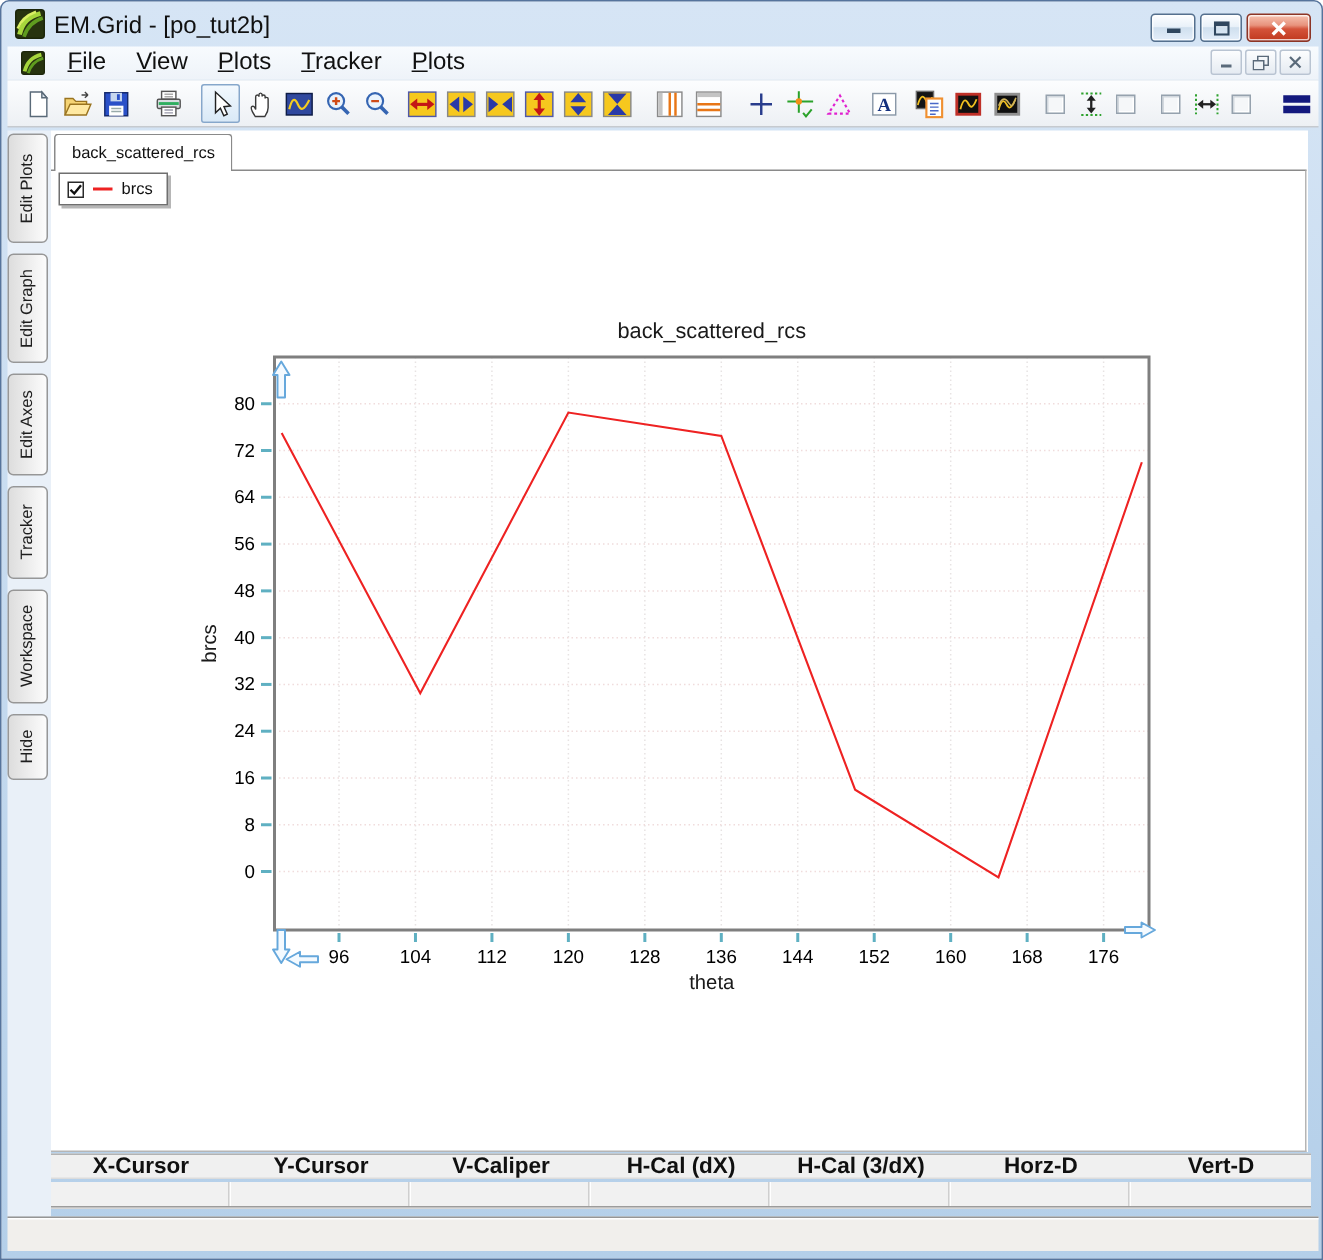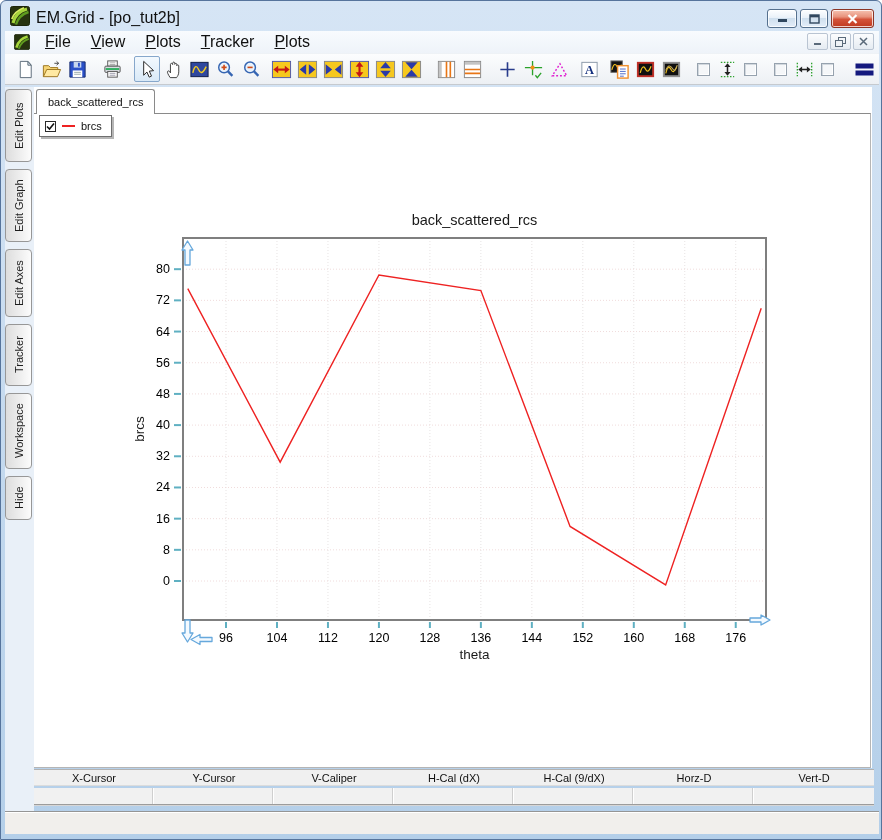--- a/index.html
+++ b/index.html
@@ -63,21 +63,21 @@
     border:1px solid #6f6f6f; box-shadow:2px 2px 0 rgba(110,110,110,.5); }
   .legend-check { width:11px; height:11px; border:1px solid #2a2a2a; background:#fff; display:flex; align-items:center; justify-content:center; }
   .legend-dash { width:13px; height:0; border-top:2px solid #ee2222; }
   .legend-label { font-size:11px; color:#111; }
 
   #chart { position:absolute; left:130px; top:200px; width:660px; height:470px; }
 
   
   .cursor-table { position:absolute; left:33px; top:768px; width:840px; }
   .ct-head { display:flex; height:17px; background:#f0f0f0; border-top:1px solid #b2b2b2; border-bottom:1px solid #dcdcdc; }
-  .ct-head-cell { width:120px; text-align:center; font-size:11px; font-weight:normal; color:#101010; line-height:16px; }
+  .ct-head-cell { width:120px; text-align:center; font-size:15px; font-weight:bold; color:#101010; line-height:16px; }
   .ct-vals { display:flex; gap:1px; height:17px; margin-top:2px; background:#fff; border-bottom:1px solid #9c9c9c; box-shadow:0 1px 0 #d6d6d6; }
   .ct-val-cell { width:119px; background:#f1f1f1; border-right:1px solid #cfcfcf; font-size:11px; }
   .ct-val-cell:last-child { border-right:none; width:120px; }
 
   .statusbar { position:absolute; left:4px; top:810px; width:874px; height:23px;
     background:#f1efec; border-top:1px solid #959595; box-shadow:inset 0 1px 0 #fff; }
 </style>
 </head>
 <body>
 
@@ -449,21 +449,21 @@
         <path d="M60 438.5 L69 433.5 L69 436.5 L81 436.5 L81 440.5 L69 440.5 L69 443.5 Z" fill="#f4faff" stroke="#66a8dc" stroke-width="1.3" stroke-linejoin="round"></path>
         <path d="M639 419 L630 414 L630 417 L619 417 L619 421 L630 421 L630 424 Z" fill="#f4faff" stroke="#66a8dc" stroke-width="1.3" stroke-linejoin="round"></path>
       </svg></div>
 
   <div class="cursor-table">
     <div class="ct-head">
       <div class="ct-head-cell">X-Cursor</div>
       <div class="ct-head-cell">Y-Cursor</div>
       <div class="ct-head-cell">V-Caliper</div>
       <div class="ct-head-cell">H-Cal (dX)</div>
-      <div class="ct-head-cell">H-Cal (9/dX)</div>
+      <div class="ct-head-cell">H-Cal (3/dX)</div>
       <div class="ct-head-cell">Horz-D</div>
       <div class="ct-head-cell">Vert-D</div>
     </div>
     <div class="ct-vals">
       <div class="ct-val-cell"></div>
       <div class="ct-val-cell"></div>
       <div class="ct-val-cell"></div>
       <div class="ct-val-cell"></div>
       <div class="ct-val-cell"></div>
       <div class="ct-val-cell"></div>

